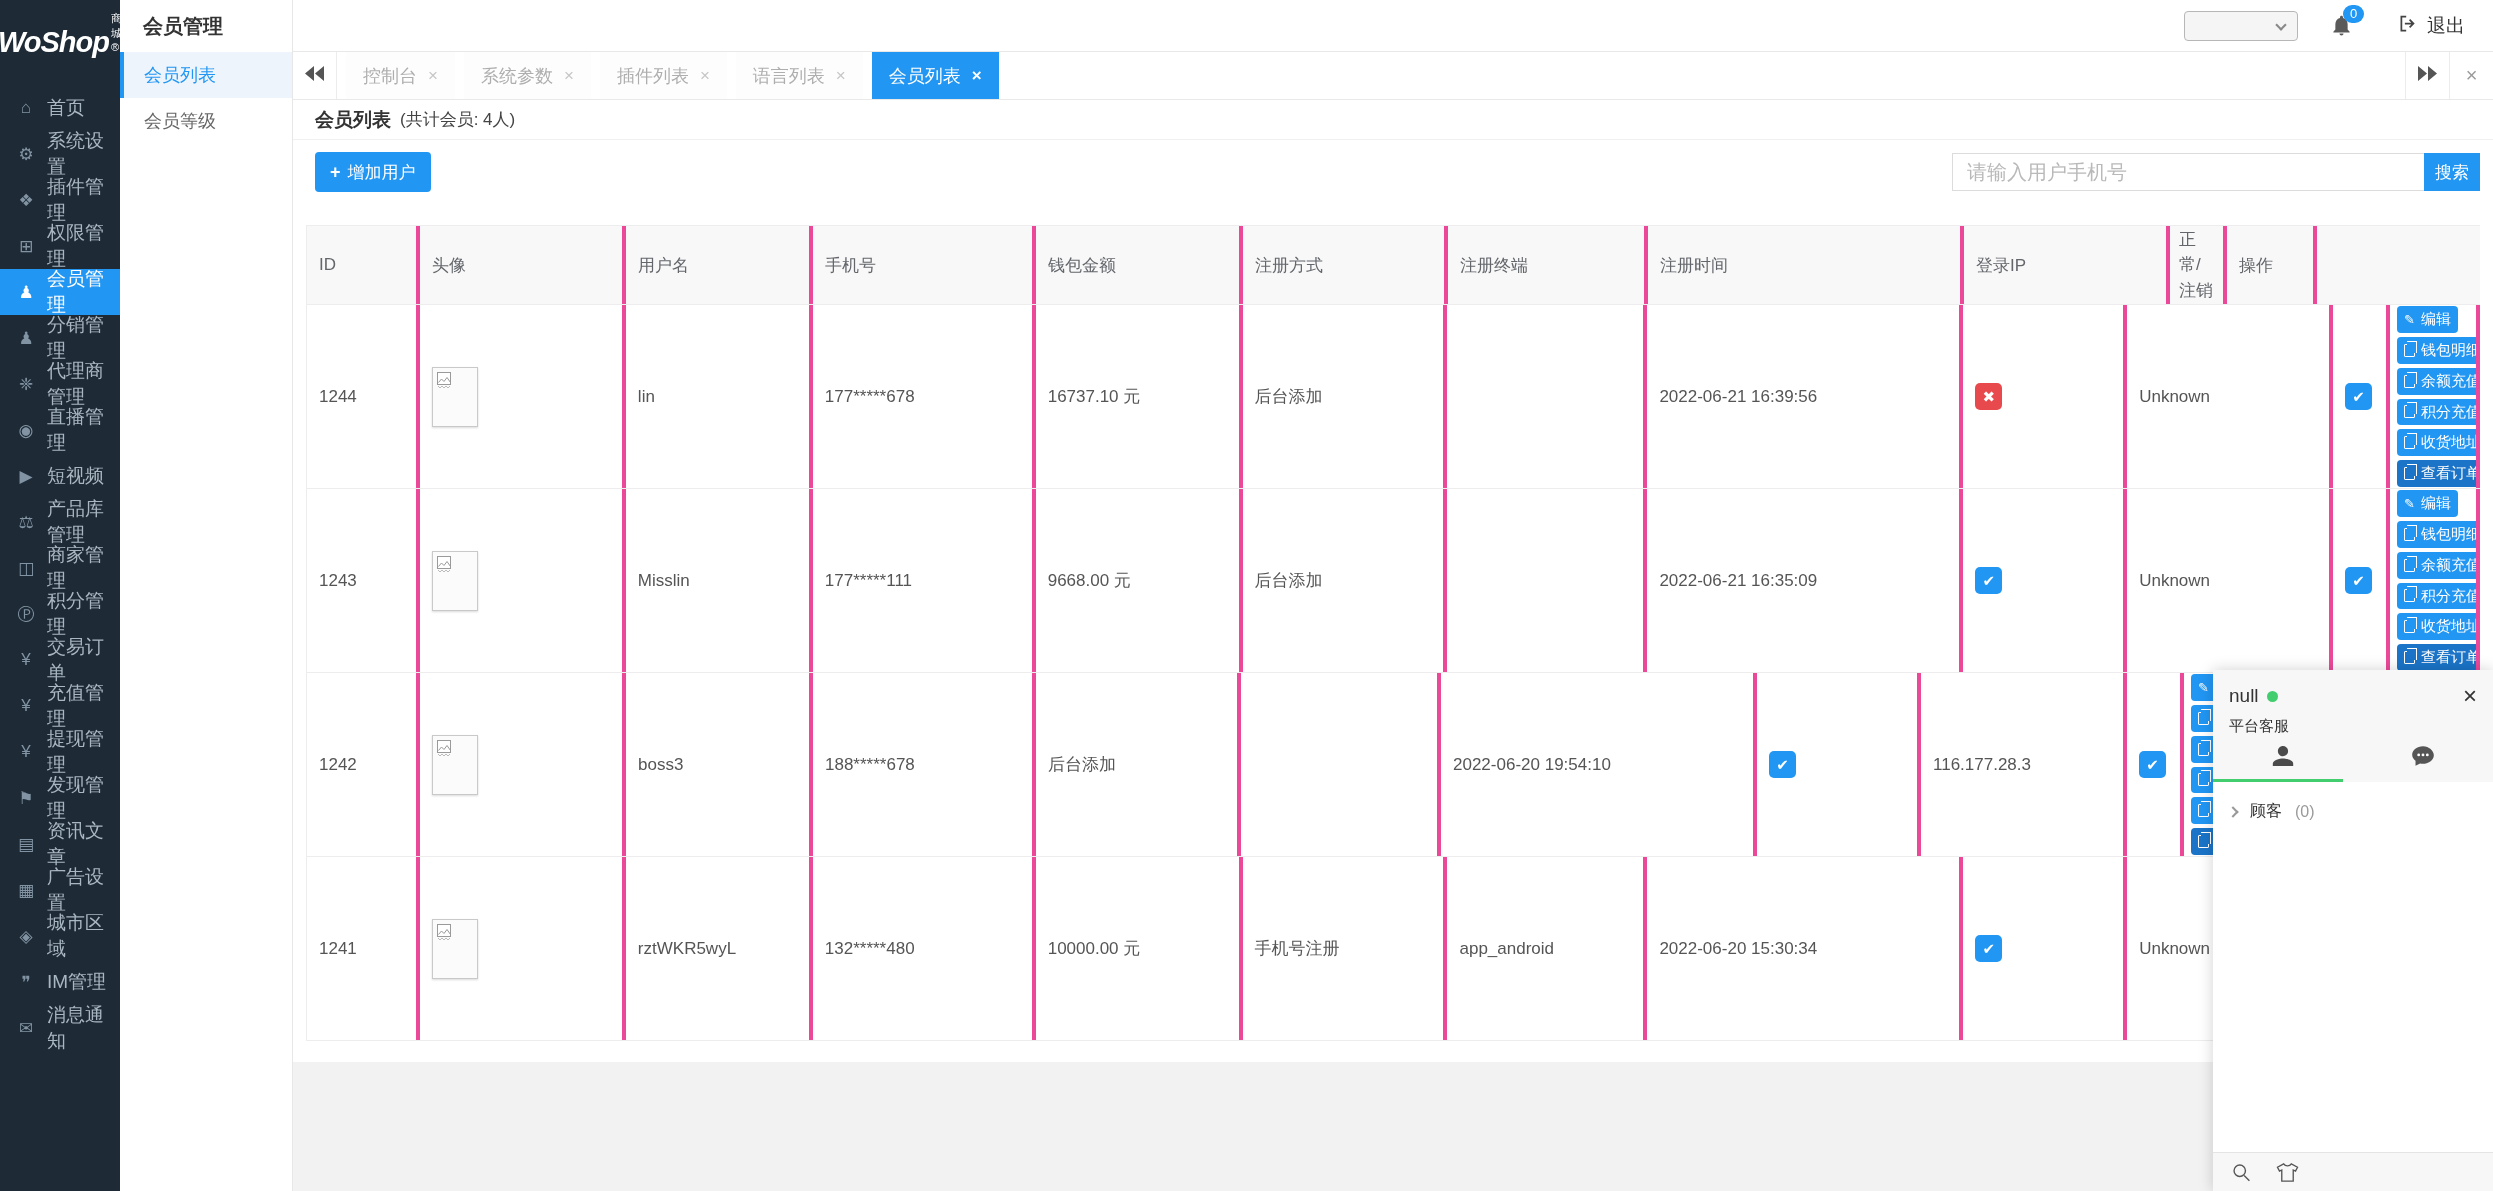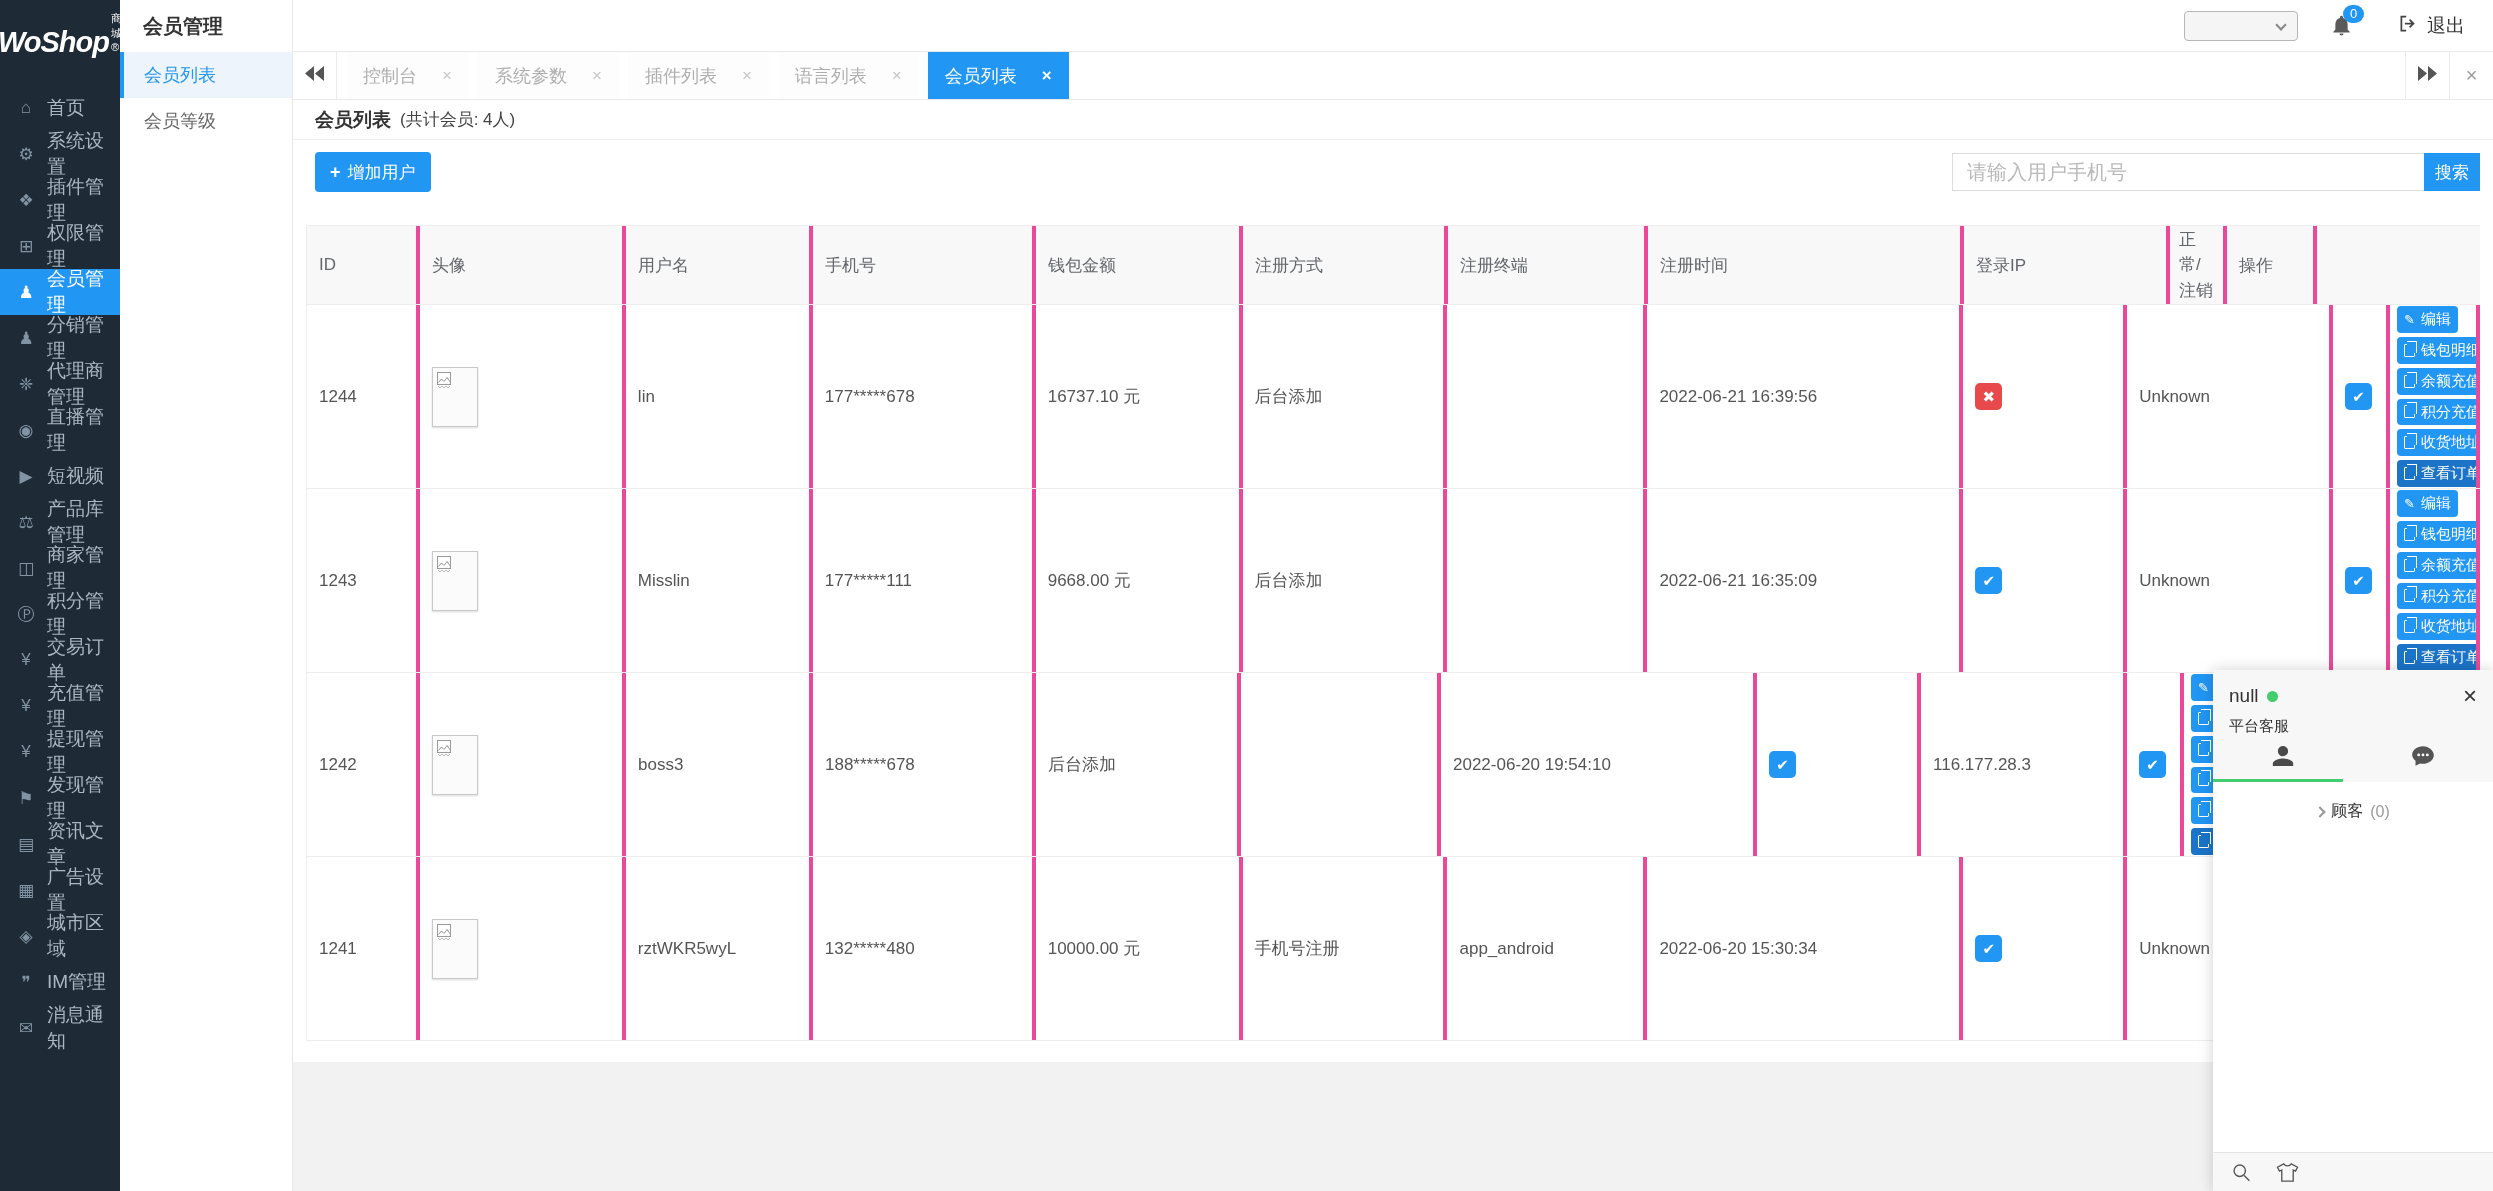--- a/index.html
+++ b/index.html
@@ -29,21 +29,21 @@
   .bell-wrap { position:relative; margin-right:44px; cursor:pointer; }
   .bell-wrap svg { display:block; }
   .bell-badge { position:absolute; top:-9px; left:13px; background:#2196f3; color:#fff; font-size:13px; min-width:21px; height:18px; line-height:18px; text-align:center; border-radius:9px; padding:0 5px; }
   .logout { display:flex; align-items:center; gap:9px; margin-right:28px; font-size:19px; color:#333; cursor:pointer; }
   
   .tabbar { position:absolute; left:293px; top:52px; right:0; height:48px; background:#fff; border-bottom:1px solid #e9e9e9; display:flex; align-items:stretch; z-index:3; }
   .tab-nav { width:44px; display:flex; align-items:center; justify-content:center; cursor:pointer; }
   .tab-nav.left { border-right:1px solid #ececec; }
   .tab-nav.right { border-left:1px solid #ececec; }
   .tabs { flex:1; display:flex; align-items:stretch; padding-left:9px; gap:9px; overflow:hidden; }
-  .tab { display:flex; align-items:center; gap:25px; padding:0 17px; font-size:18px; color:#aeaeae; background:#fdfdfd; cursor:pointer; white-space:nowrap; }
+  .tab { display:flex; align-items:center; gap:11px; padding:0 17px; font-size:18px; color:#aeaeae; background:#fdfdfd; cursor:pointer; white-space:nowrap; }
   .tab .x { font-size:17px; color:#c6c6c6; }
   .tab.active { background:#2196f3; color:#fff; }
   .tab.active .x { color:#fff; font-weight:bold; }
   .tabbar .xbig { font-size:20px; color:#9a9a9a; }
   
   .content { position:absolute; top:100px; left:293px; right:0; bottom:0; background:#f2f2f3; overflow:hidden; }
   .card { position:absolute; top:0; left:0; right:0; height:962px; background:#fff; }
   .card-header { height:40px; border-bottom:1px solid #f0f0f0; display:flex; align-items:center; padding-left:22px; gap:9px; }
   .ch-title { font-size:19px; font-weight:bold; color:#333; }
   .ch-sub { font-size:17px; color:#444; }
@@ -77,21 +77,21 @@
   .chat-head { height:112px; background:#f7f7f8; position:relative; padding:14px 16px 0; }
   .chat-title-row { display:flex; align-items:center; }
   .chat-title { font-size:19px; color:#333; }
   .chat-dot { width:11px; height:11px; border-radius:50%; background:#42cd6f; margin-left:8px; }
   .chat-close { margin-left:auto; font-size:24px; color:#333; line-height:1; cursor:pointer; }
   .chat-sub { font-size:15px; color:#333; margin-top:9px; }
   .chat-tabs { position:absolute; left:0; right:0; bottom:9px; display:flex; }
   .chat-tab { flex:1; display:flex; justify-content:center; align-items:center; cursor:pointer; }
   .chat-underline { position:absolute; left:0; bottom:0; width:130px; height:3px; background:#42cd6f; }
   .chat-body { position:absolute; top:112px; left:0; right:0; bottom:39px; background:#fff; }
-  .chat-group { display:flex; align-items:center; gap:7px; padding:19px 16px; cursor:pointer;justify-content:center; }
+  .chat-group { display:flex; align-items:center; gap:13px; padding:19px 16px; cursor:pointer; }
   .chev-right { width:8px; height:8px; border-top:2px solid #999; border-right:2px solid #999; transform:rotate(45deg); }
   .chat-group-label { font-size:16px; color:#333; }
   .chat-group-count { font-size:16px; color:#9a9a9a; }
   .chat-foot { position:absolute; left:0; right:0; bottom:0; height:39px; background:#f7f7f8; border-top:1px solid #e4e4e4; display:flex; align-items:center; padding-left:18px; gap:24px; }
   .chat-foot .cf-ic { cursor:pointer; display:flex; }
 </style>
 </head>
 <body>
 
 <div class="sidebar">

